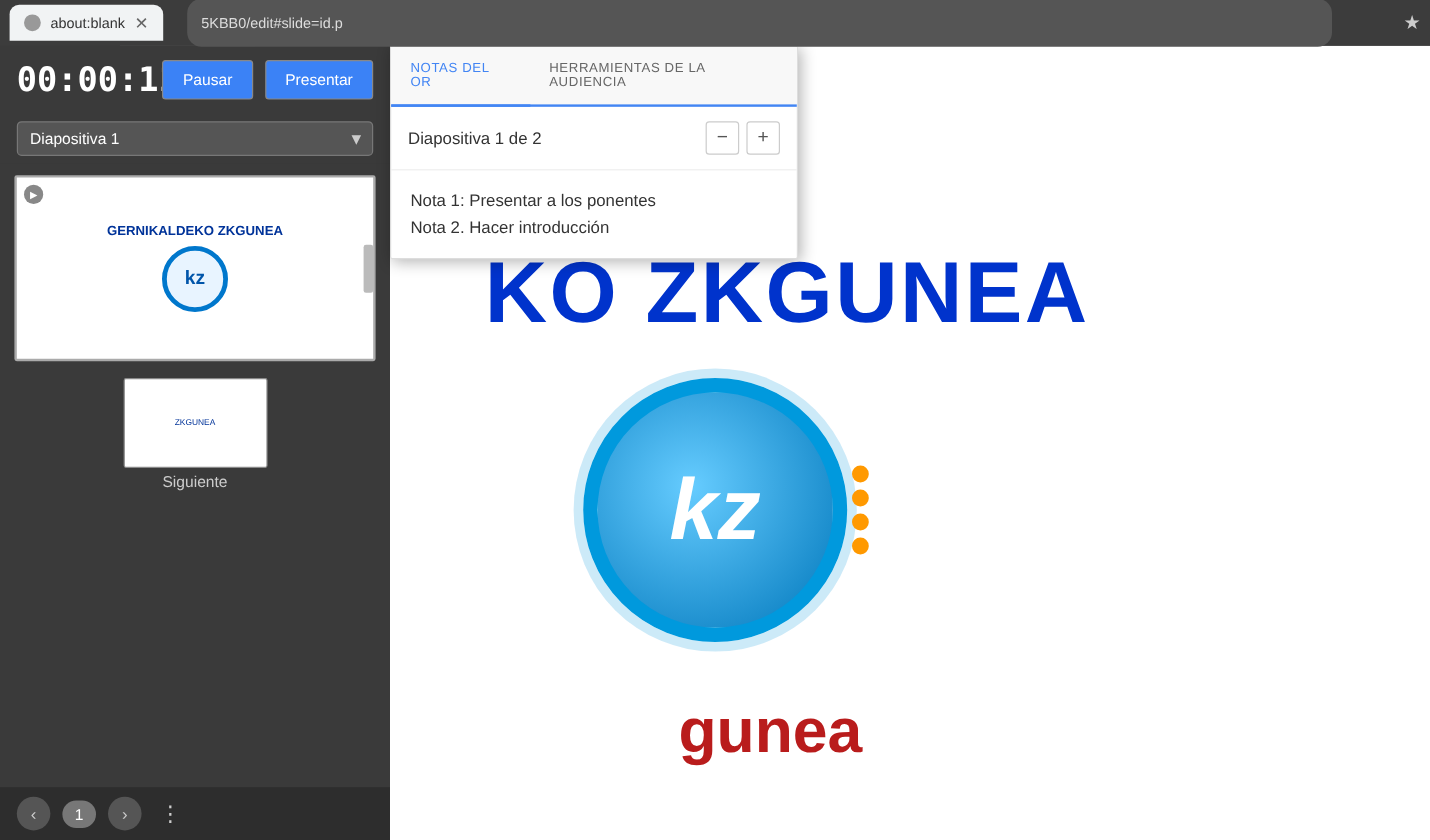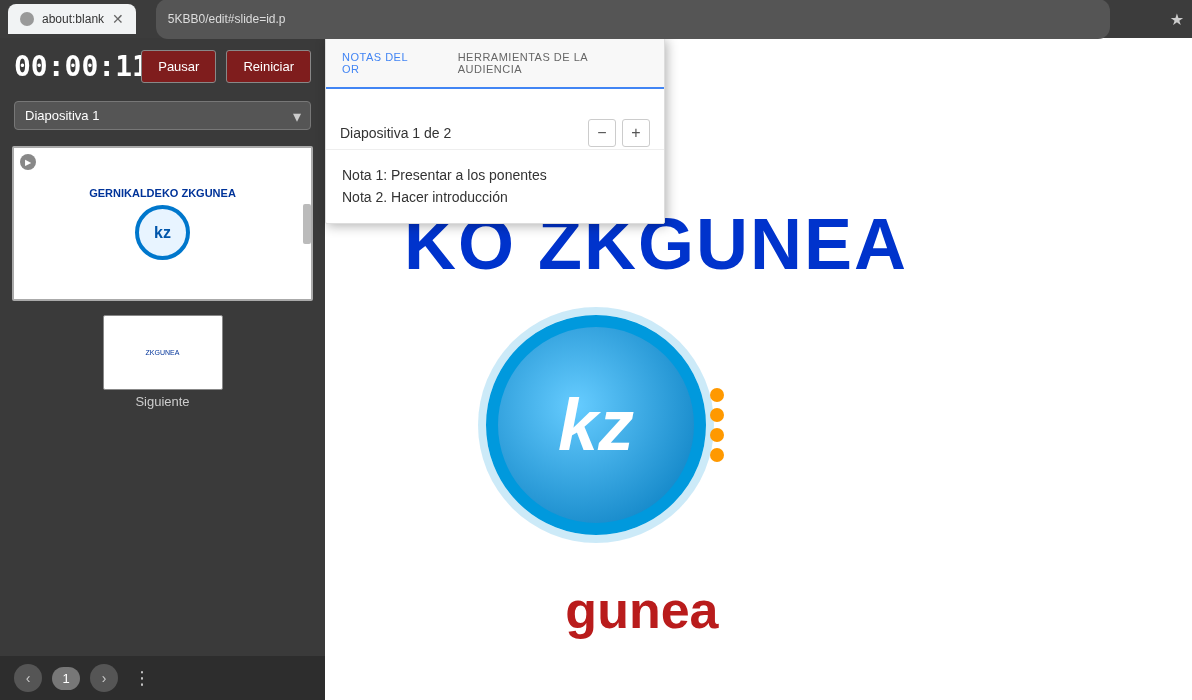--- a/index.html
+++ b/index.html
@@ -81,21 +81,21 @@
       font-size: 28px;
       font-weight: bold;
       color: #fff;
       font-family: monospace;
       min-width: 110px;
     }
     .btn-pause, .btn-restart {
       padding: 8px 16px;
       border: 1px solid #888;
       border-radius: 3px;
-      background: #7f1d1d;
+      background: #3b82f6;
       color: #fff;
       font-size: 13px;
       cursor: pointer;
     }
 
     
     .slide-selector-row {
       padding: 6px 14px;
       background: #3a3a3a;
     }
@@ -282,23 +282,22 @@
     }
     .notes-tab.active {
       color: #4285f4;
       border-bottom: 2px solid #4285f4;
       margin-bottom: -2px;
     }
     .notes-header {
       display: flex;
       align-items: center;
       justify-content: space-between;
-      padding: 2px 14px;
+      padding: 12px 14px;
       border-bottom: 1px solid #eee;
-      margin-top: 28px;
     }
     .notes-slide-title {
       font-size: 14px;
       color: #333;
       font-weight: normal;
     }
     .notes-controls {
       display: flex;
       gap: 6px;
     }
@@ -438,21 +437,21 @@
     <span>5KBB0/edit#slide=id.p</span>
   </div>
   <span class="browser-star">★</span>
 </div>
 
 <div class="presenter-panel">
 
   <div class="timer-row">
     <div class="timer-display">00:00:11</div>
     <button class="btn-pause">Pausar</button>
-    <button class="btn-restart">Reiniciar</button>
+    <button class="btn-restart">Presentar</button>
   </div>
 
   <div class="slide-selector-row">
     <div class="slide-selector-wrapper">
       <select class="slide-selector">
         <option>Diapositiva 1</option>
         <option>Diapositiva 2</option>
       </select>
     </div>
   </div>

